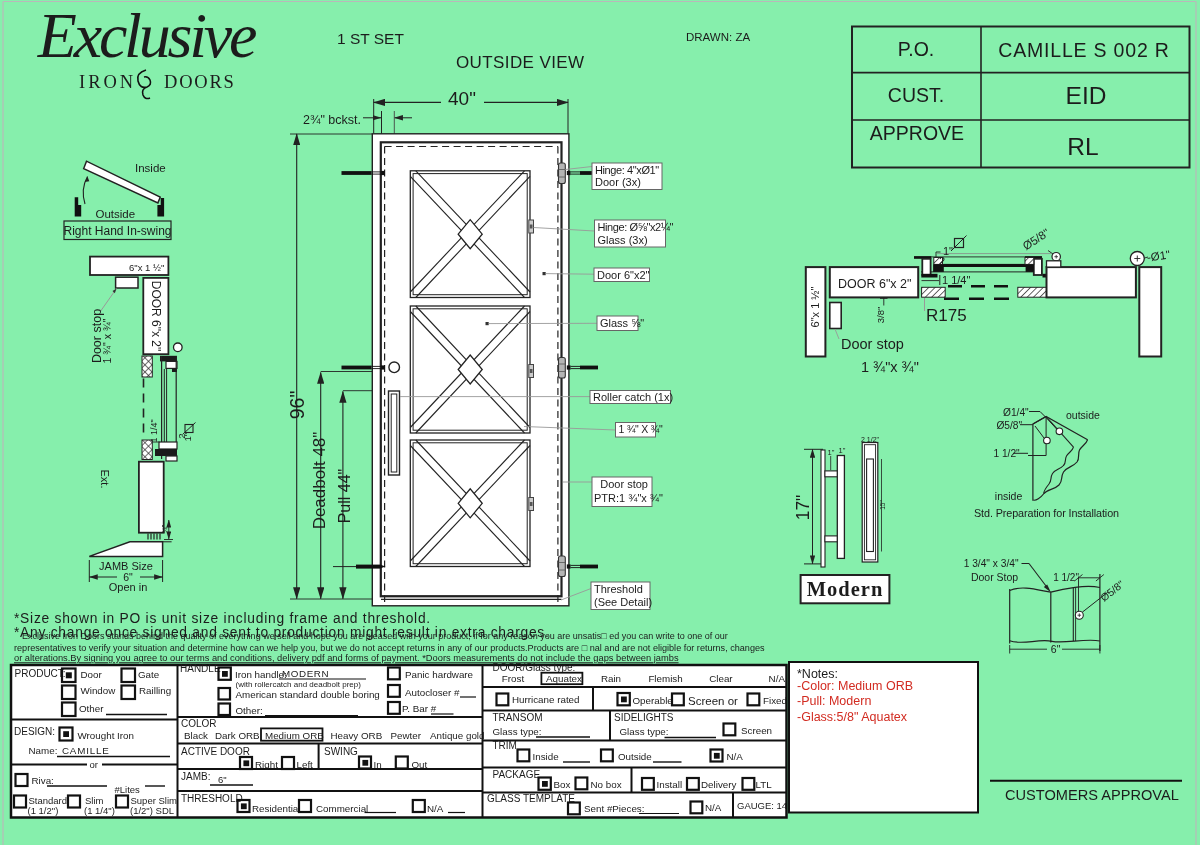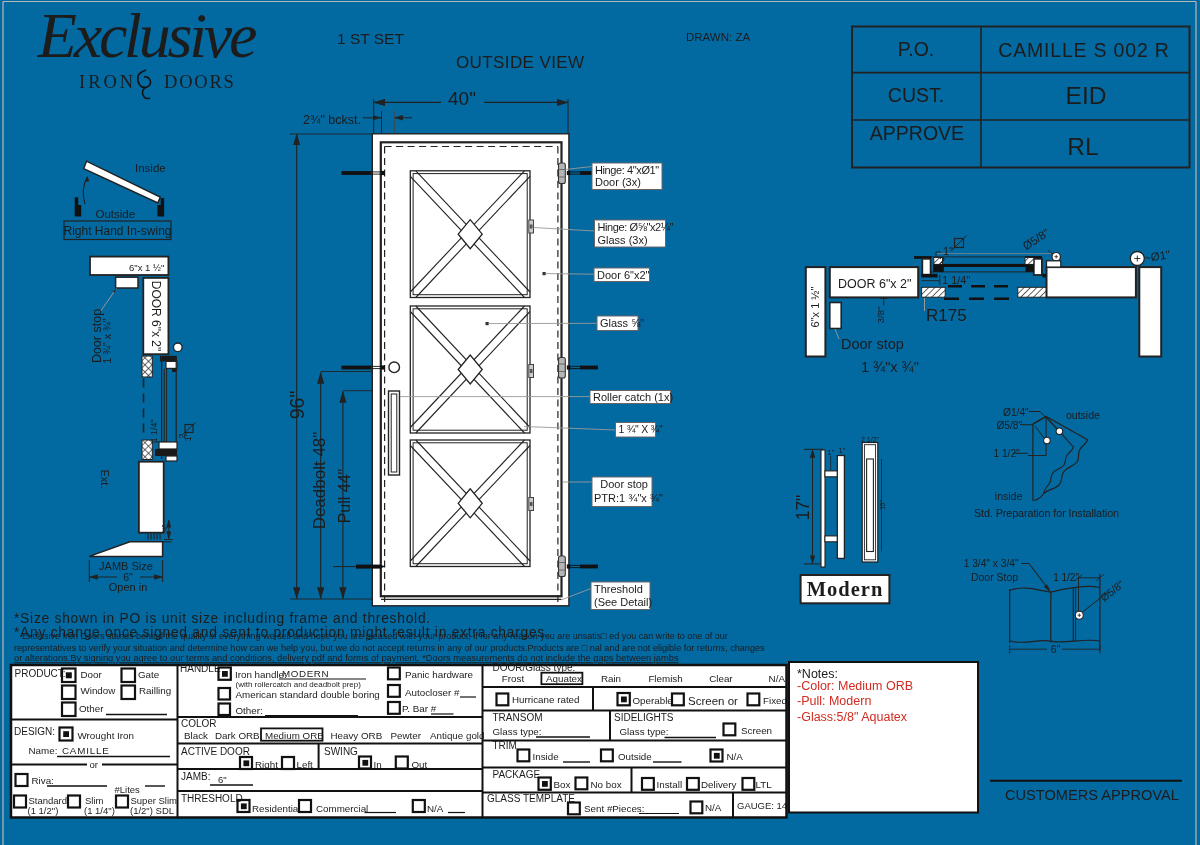--- a/index.html
+++ b/index.html
@@ -1,16 +1,16 @@
 <!DOCTYPE html>
 <html><head>
 <meta charset="utf-8">
 <style>
 html,body{margin:0;padding:0;background:#fff;}
-#page{position:relative;width:1200px;height:845px;background:#0369a1;overflow:hidden;}
+#page{position:relative;width:1200px;height:845px;background:#86efac;overflow:hidden;}
 svg{position:absolute;top:0;left:0;}
 text{font-family:"Liberation Sans",sans-serif;fill:#1c1c1c;}
 .ser{font-family:"Liberation Serif",serif;}
 </style>
 </head>
 <body>
 <div id="page">
 <svg width="1200" height="845" viewBox="0 0 1200 845">
 <defs>
 <pattern id="hatch" width="4.5" height="4.5" patternUnits="userSpaceOnUse" patternTransform="rotate(45)">

